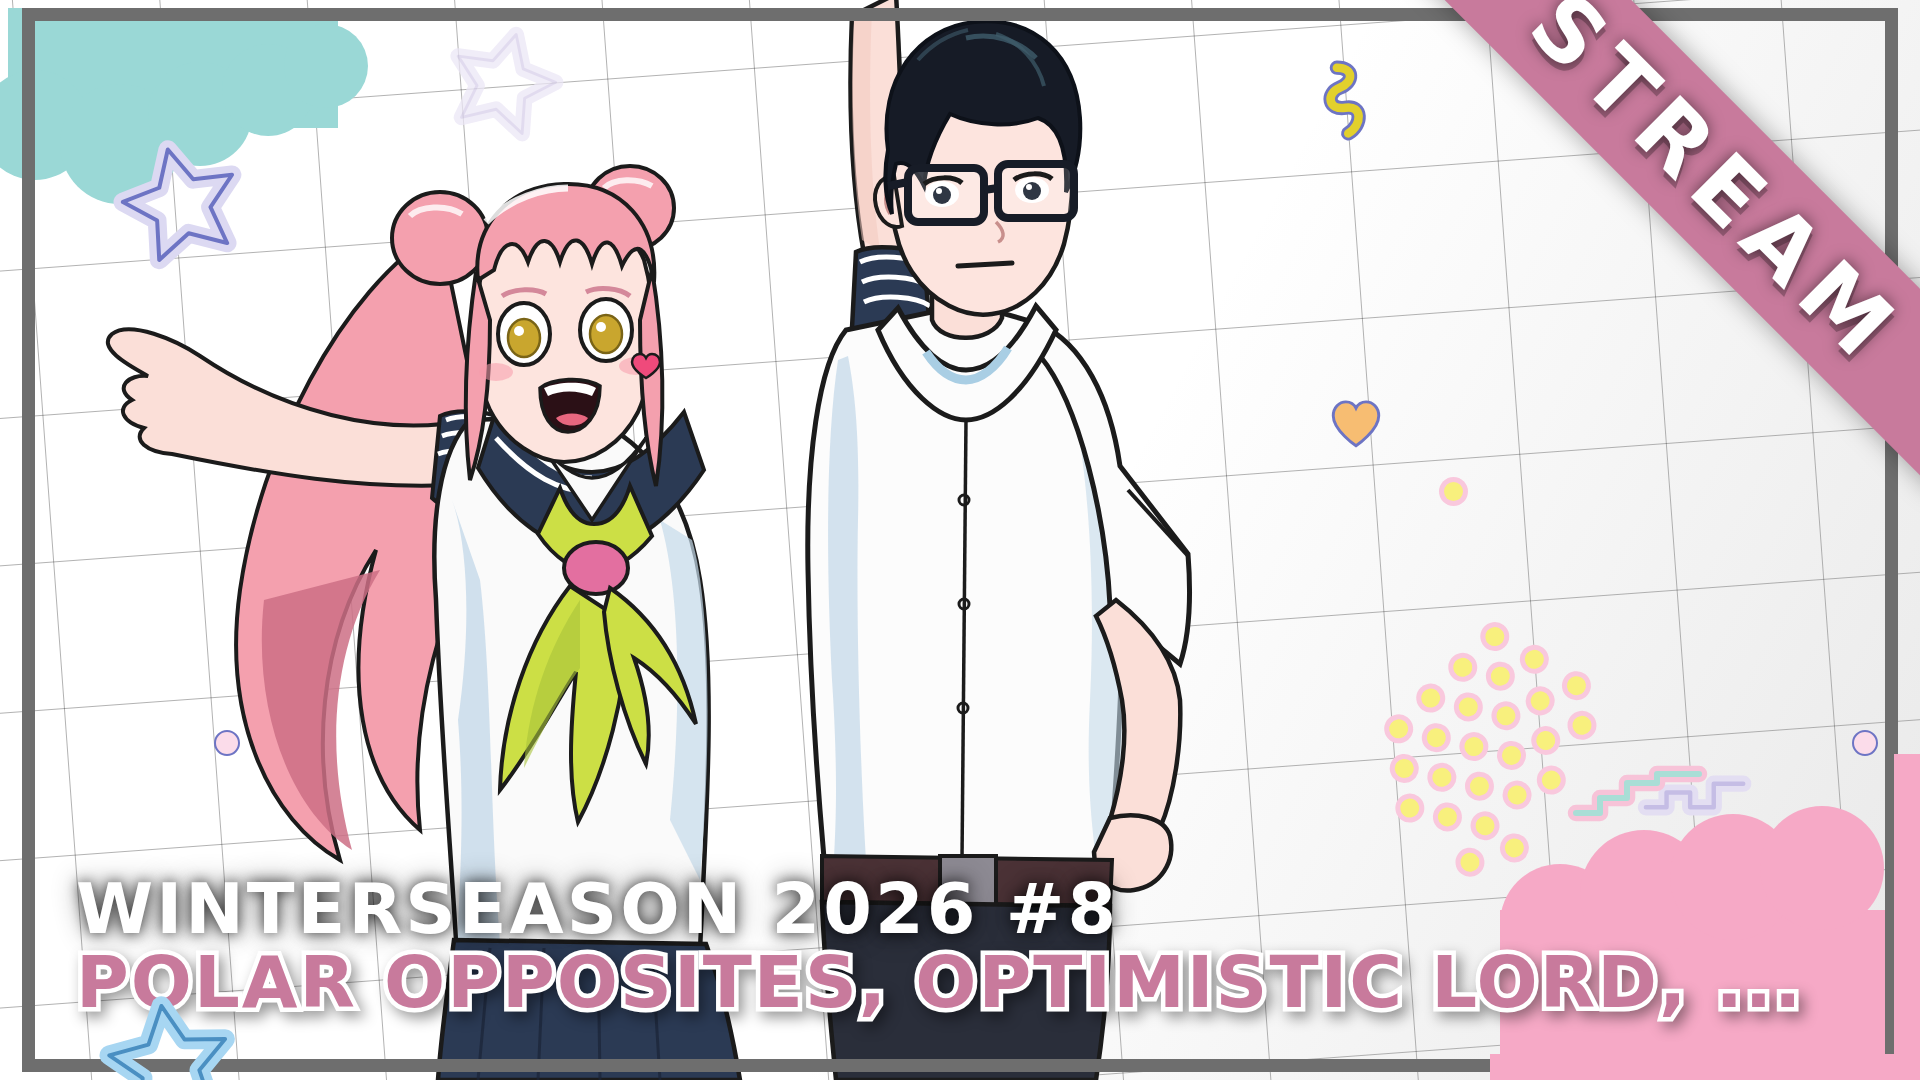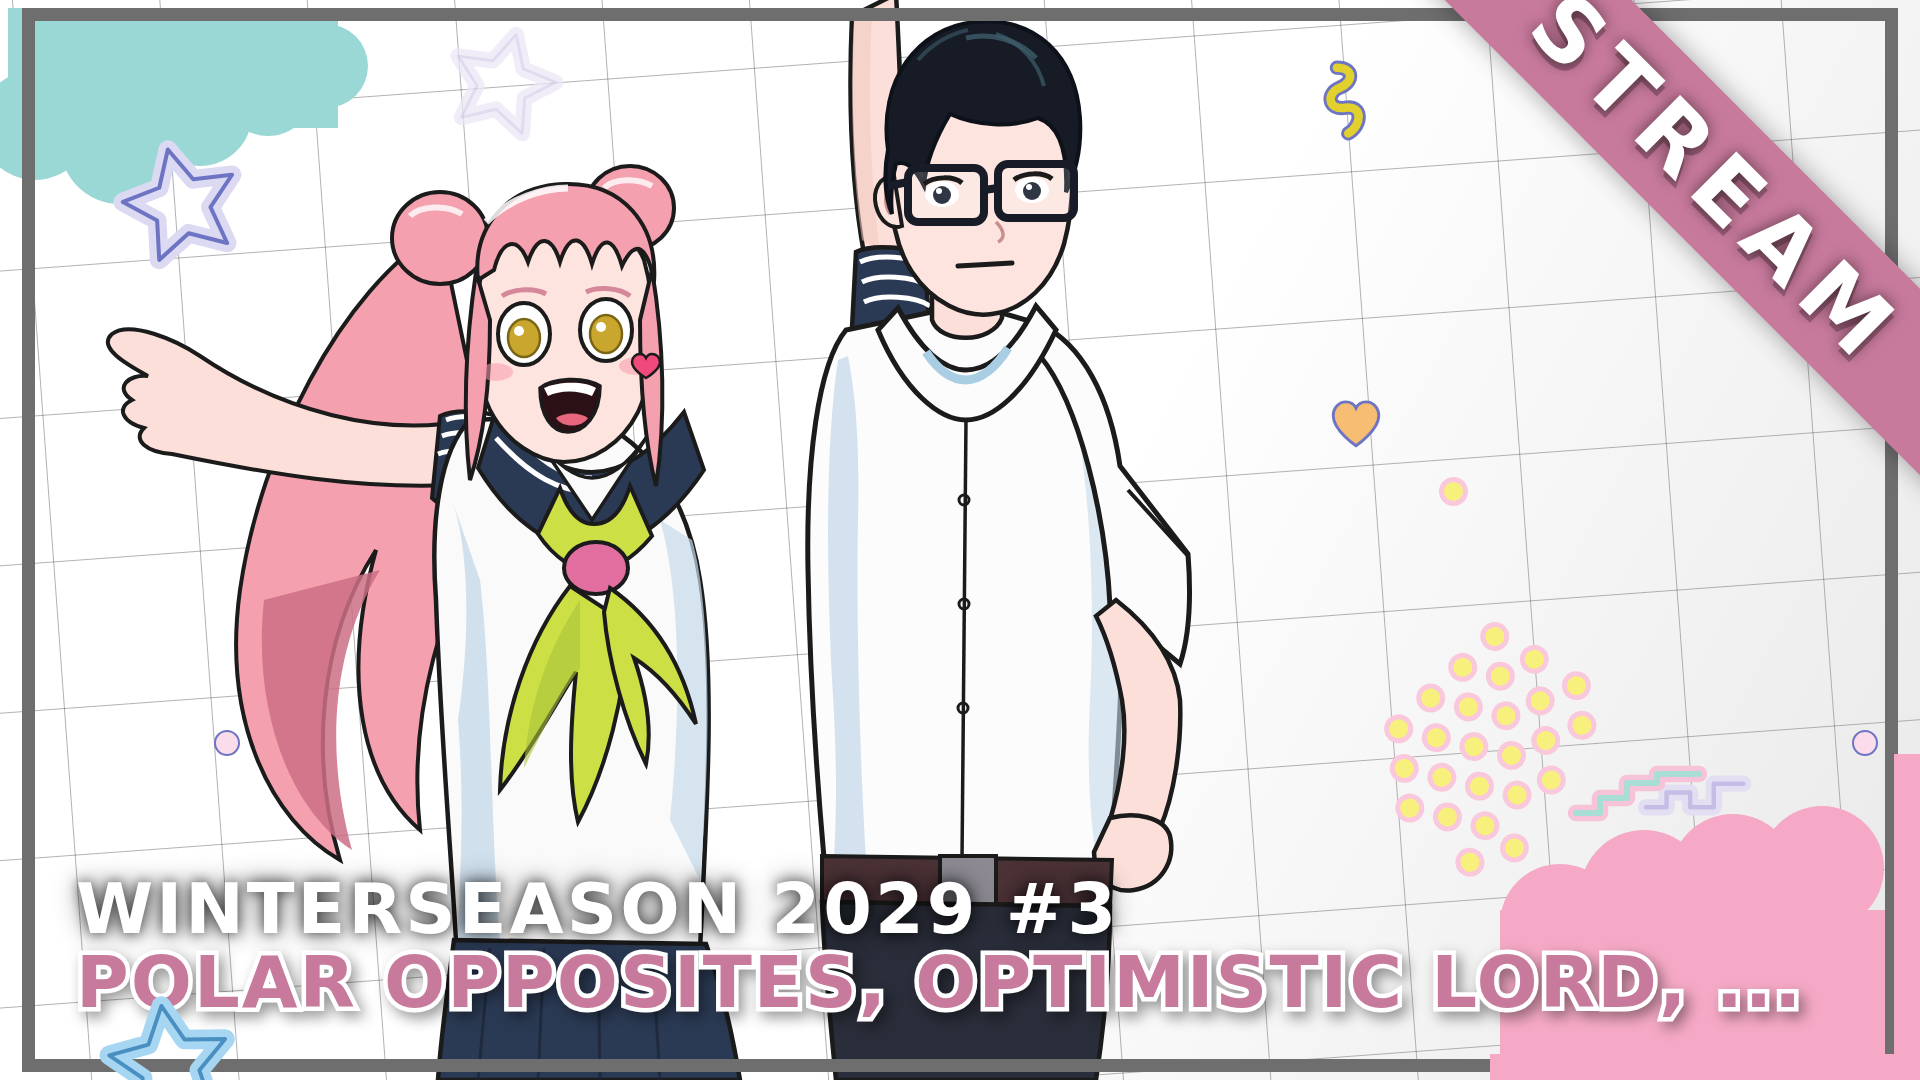--- a/index.html
+++ b/index.html
@@ -354,21 +354,21 @@
       <circle cx="392" cy="191" r="9" fill="#2f3744"></circle>
       <circle cx="389" cy="187" r="3" fill="#ffffff"></circle>
       <path d="M374 180 C384 172 404 172 412 179" stroke="#1b1b1b" stroke-width="5" fill="none"></path>
 
       <path d="M356 222 C364 230 366 238 358 242" stroke="#c88f8c" stroke-width="3.5" fill="none"></path>
       <path d="M318 266 L372 263" stroke="#1b1b1b" stroke-width="5" stroke-linecap="round" fill="none"></path>
     </svg>
   </div>
 
   <div id="title-block">
-    <div id="title-main">WINTERSEASON 2029 #3</div>
+    <div id="title-main">WINTERSEASON 2026 #8</div>
     <div id="title-sub">POLAR OPPOSITES, OPTIMISTIC LORD, ...</div>
   </div>
 
   <div id="ribbon">
     <span class="ribbon-label">STREAM</span>
   </div>
 
   <div id="pink-edge"></div>
   <div id="pink-edge2"></div>
   <div class="frame"></div>

